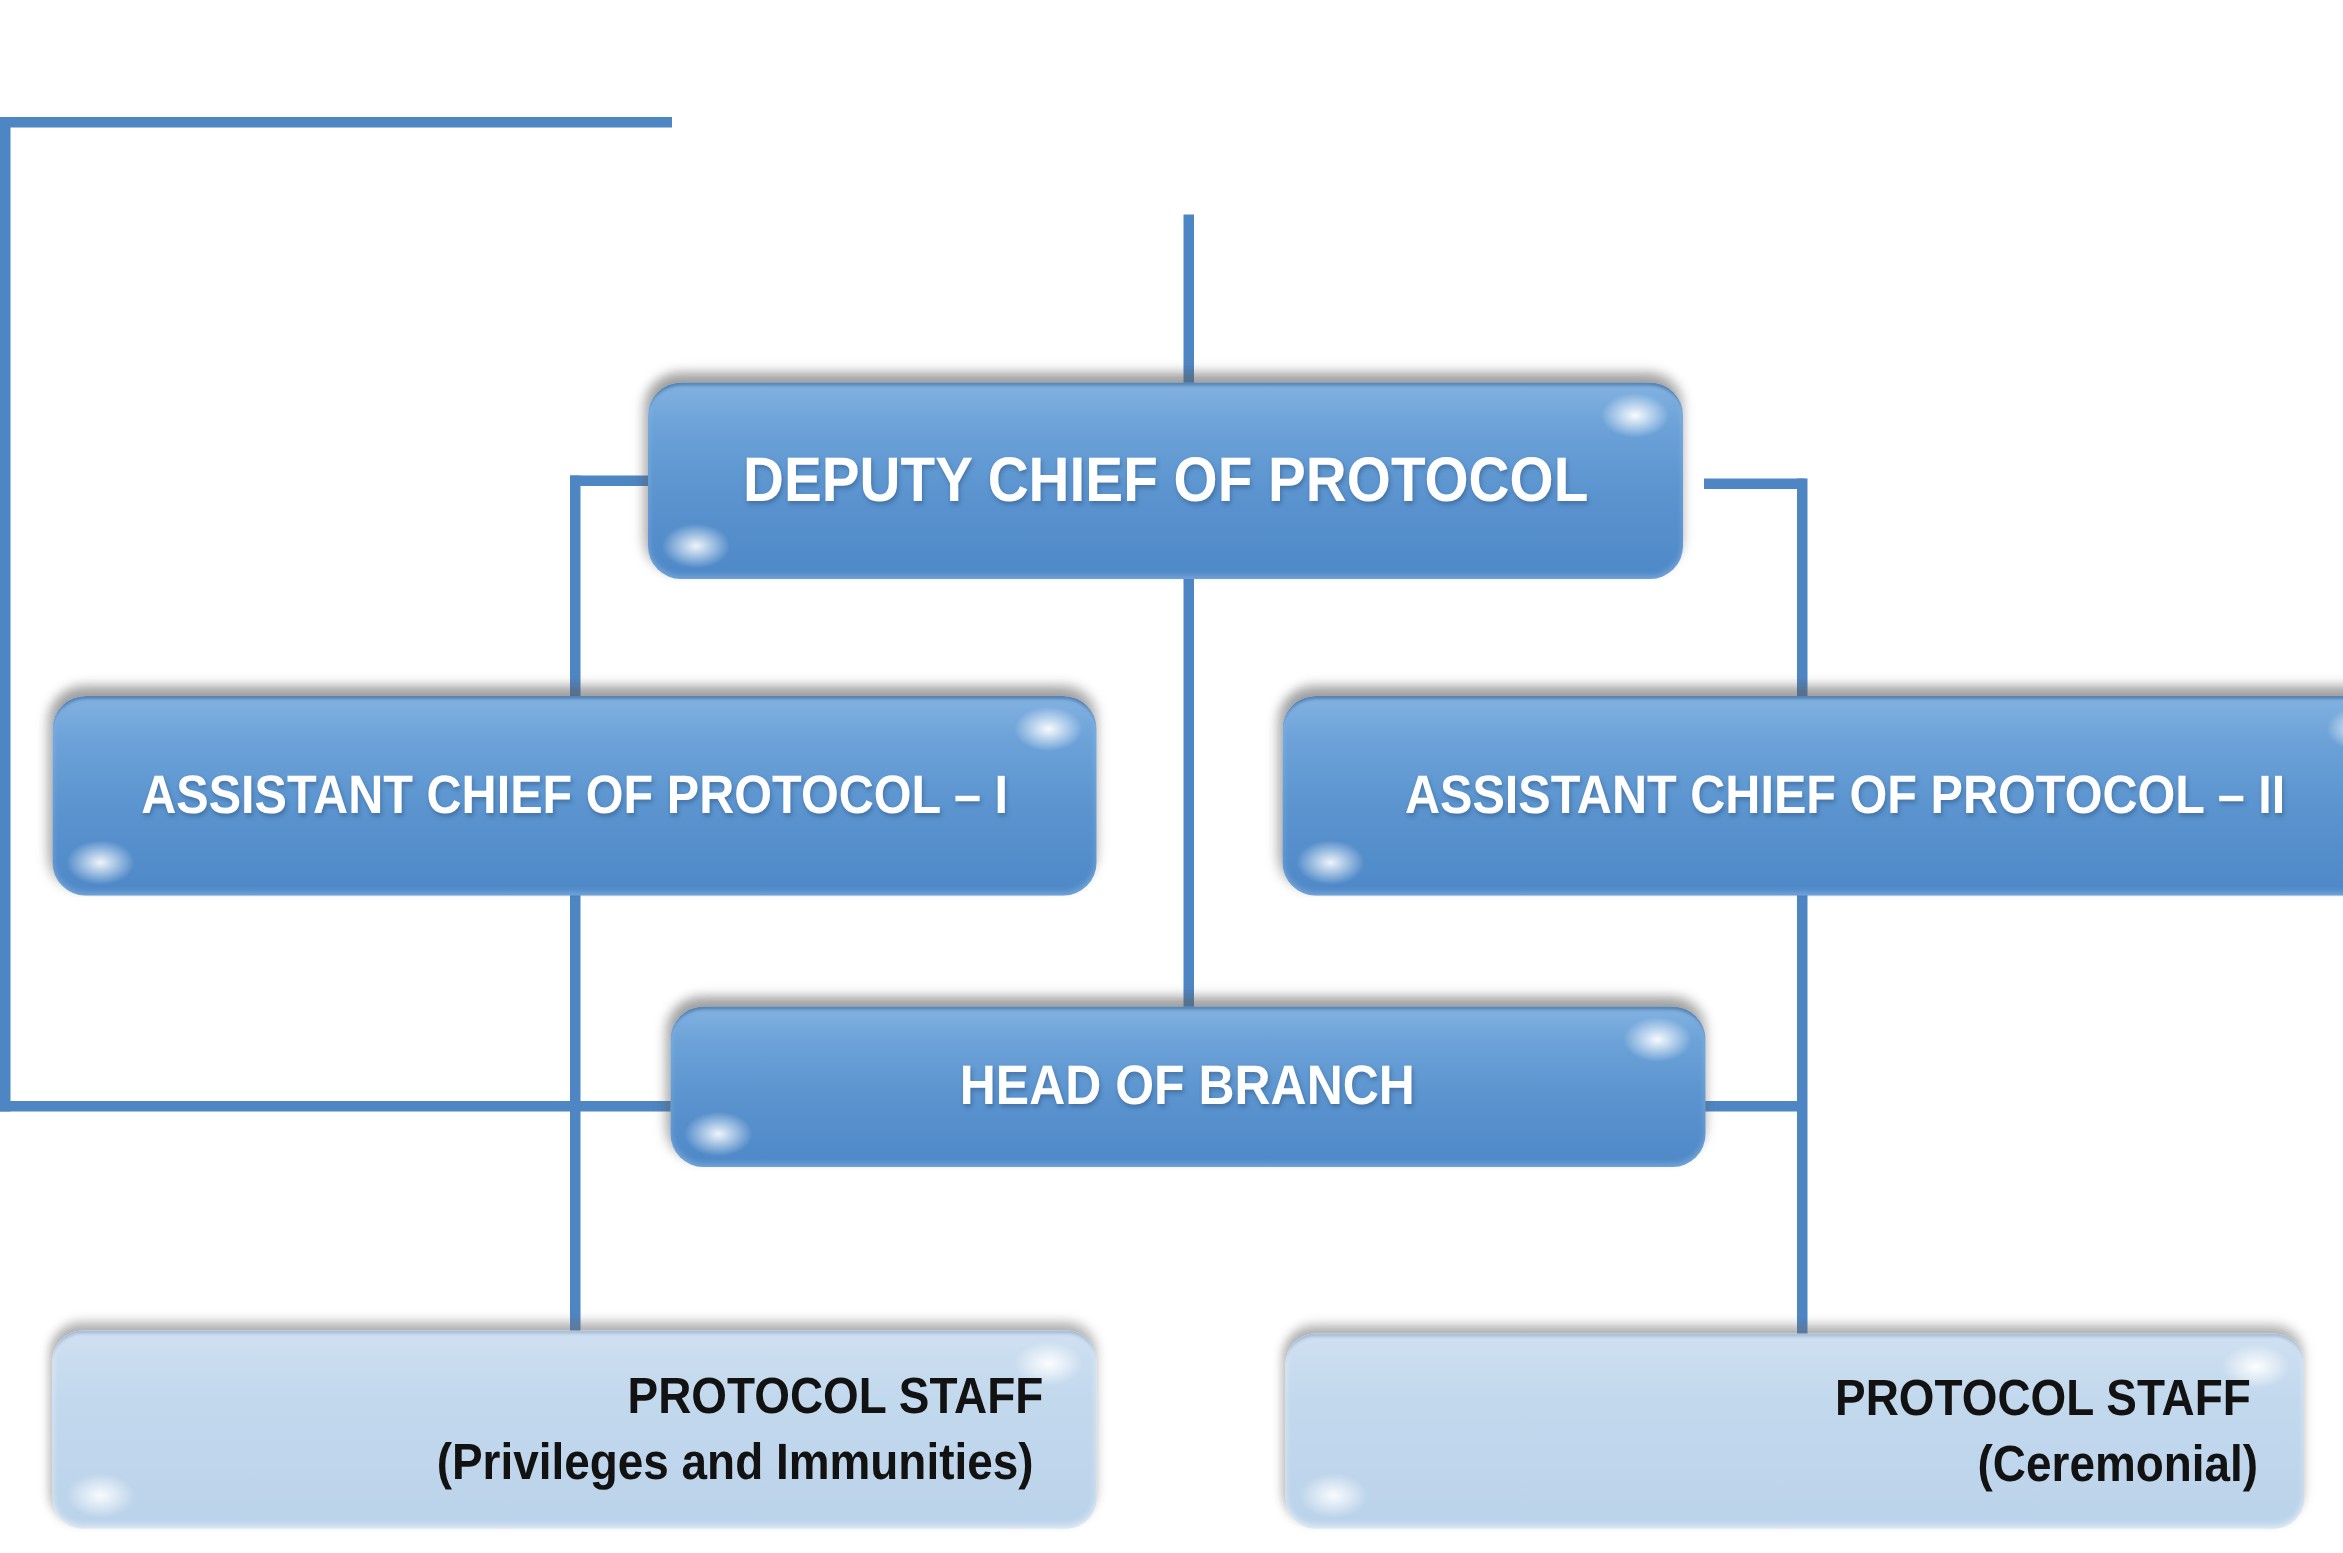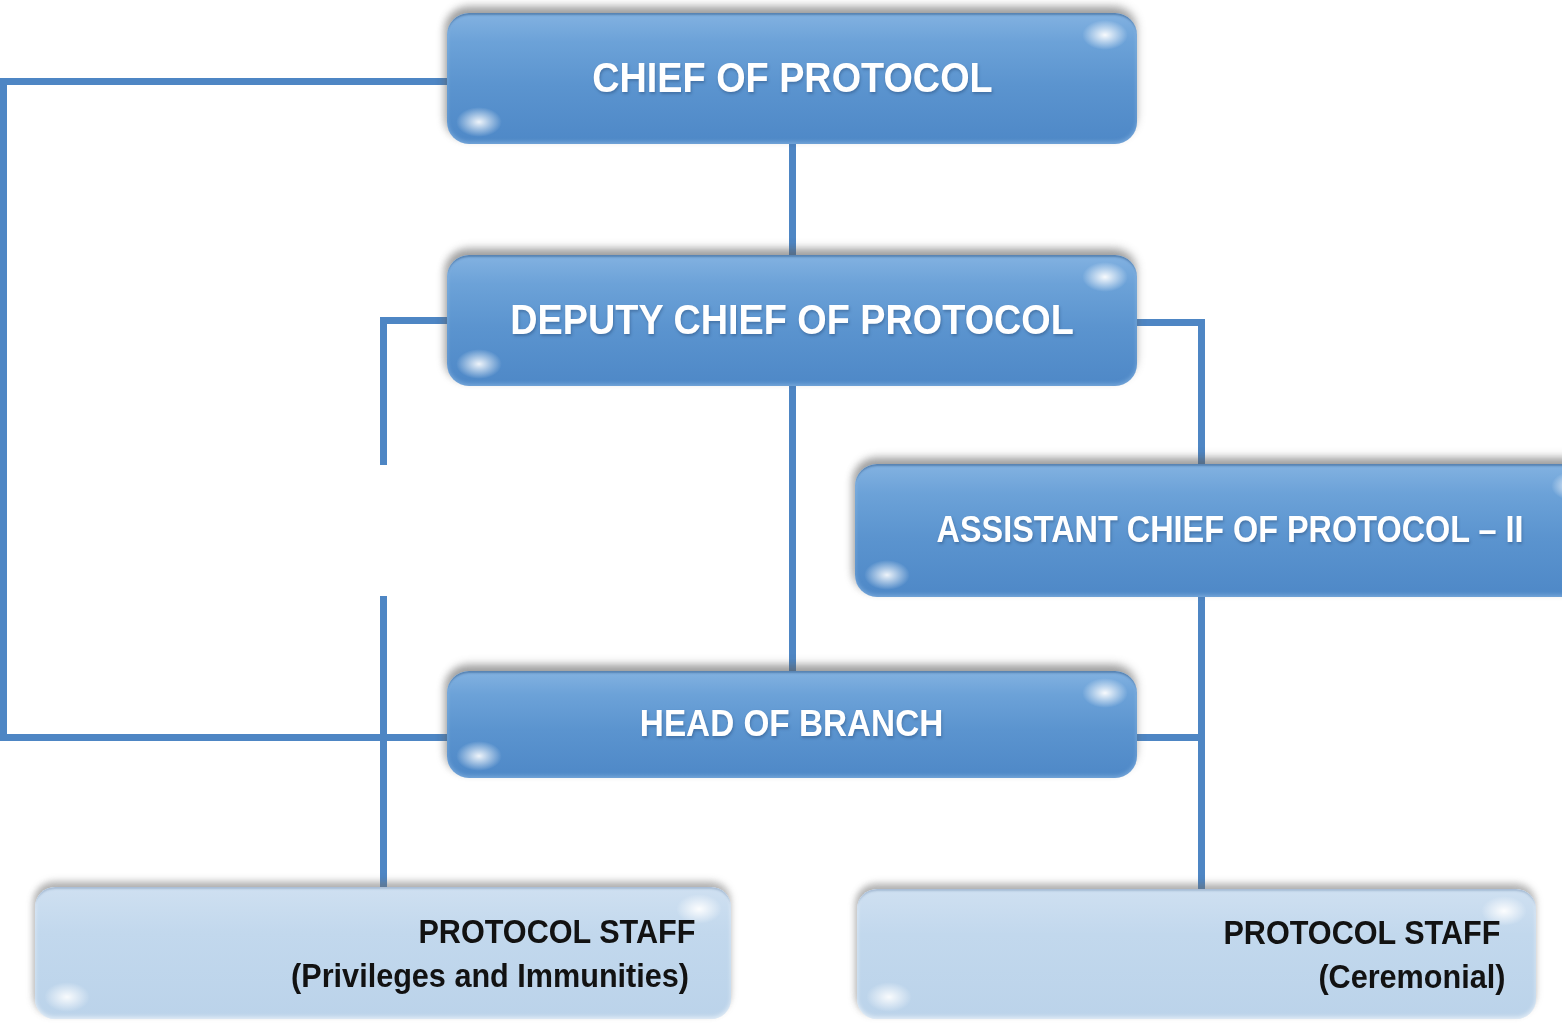--- a/index.html
+++ b/index.html
@@ -104,21 +104,21 @@
     color: var(--node-text, #ffffff);
     text-shadow: 1px 2px 3px rgba(25, 55, 95, 0.35);
   }
   .node.light .label {
     color: var(--node-light-text, #121212);
   }
 
   #node-chief  { left: 447px; top: 13px;  width: 690px; height: 131px; }
   #node-chief .label { font-size: 42px; }
 
-  #node-deputy { left: 447px; top: 255px; width: 690px; height: 131px; }
+  #node-deputy { left: 432px; top: 255px; width: 690px; height: 131px; }
   #node-deputy .label { font-size: 42px; }
 
   #node-assistant-1 { left: 35px;  top: 464px; width: 696px; height: 133px; }
   #node-assistant-1 .label { font-size: 36px; }
 
   #node-assistant-2 { left: 855px; top: 464px; width: 751px; height: 133px; }
   #node-assistant-2 .label { font-size: 36px; }
 
   #node-head { left: 447px; top: 671px; width: 690px; height: 107px; }
   #node-head .label { font-size: 37px; }
@@ -138,28 +138,28 @@
   <div class="edge" id="e-deputy-right-h"></div>
   <div class="edge" id="e-deputy-right-v"></div>
   <div class="edge" id="e-deputy-head"></div>
   <div class="edge" id="e-asst1-staff1"></div>
   <div class="edge" id="e-asst2-staff2"></div>
   <div class="edge" id="e-chief-loop-top"></div>
   <div class="edge" id="e-chief-loop-v"></div>
   <div class="edge" id="e-loop-bottom-h"></div>
   <div class="edge" id="e-head-right-h"></div>
 
-  <div class="node primary" id="node-chief">
-    <span class="label">CHIEF OF PROTOCOL</span>
-  </div>
 
   <div class="node primary" id="node-deputy">
     <span class="label">DEPUTY CHIEF OF PROTOCOL</span>
   </div>
 
+  <div class="node primary" id="node-assistant-1">
+    <span class="label">ASSISTANT CHIEF OF PROTOCOL – I</span>
+  </div>
 
   <div class="node primary" id="node-assistant-2">
     <span class="label">ASSISTANT CHIEF OF PROTOCOL – II</span>
   </div>
 
   <div class="node primary" id="node-head">
     <span class="label">HEAD OF BRANCH</span>
   </div>
 
   <div class="node light" id="node-staff-1">

